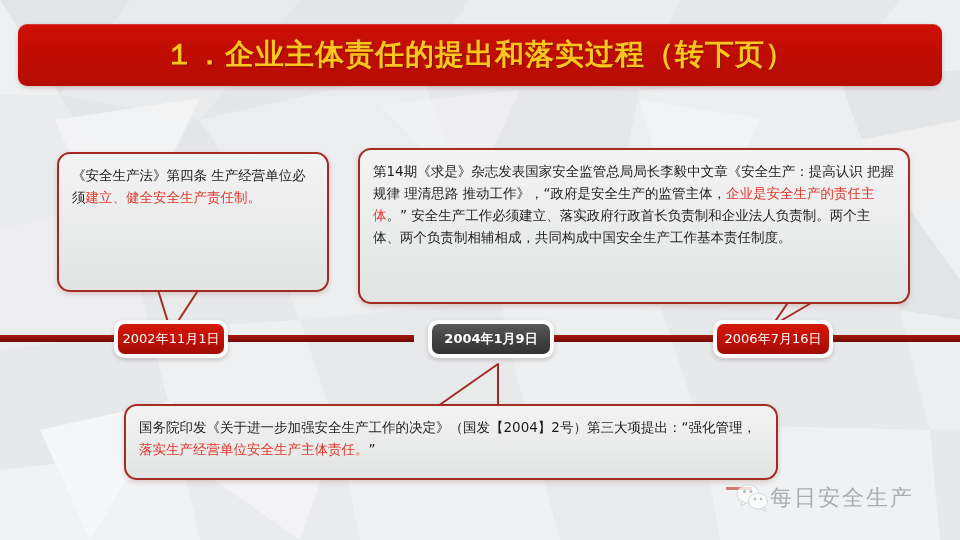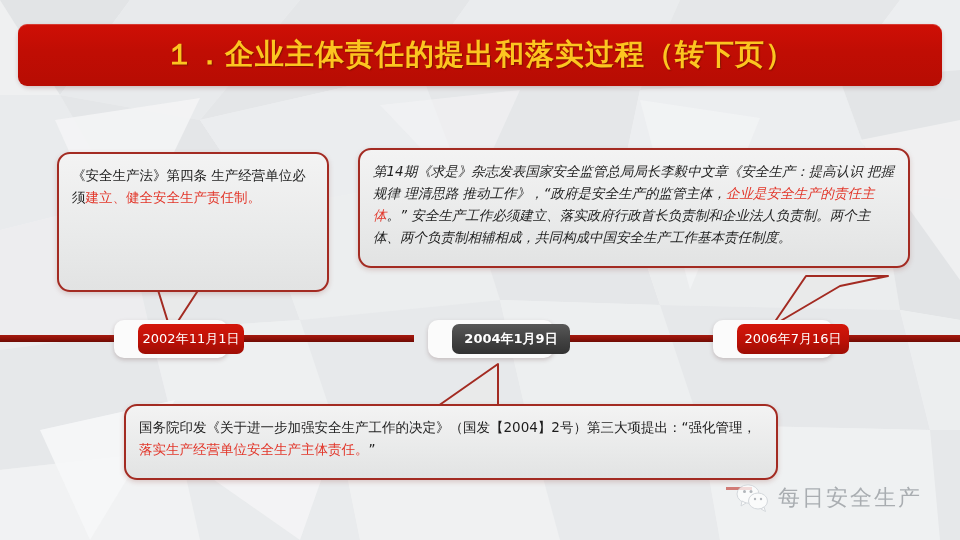--- a/index.html
+++ b/index.html
@@ -57,21 +57,21 @@
   .callout .body {
     font-size: 13.5px;
     line-height: 1.62;
     color: #1d1d1d;
     padding: 11px 13px 10px 13px;
     font-family: "DejaVu Sans", "Liberation Sans", sans-serif;
   }
   .hl { color: #e2362a; }
 
   #callout-law   { left: 57px;  top: 152px; width: 272px; height: 140px; }
-  #callout-qiushi{ left: 358px; top: 148px; width: 552px; height: 120px; font-style: italic; }
+  #callout-qiushi{ left: 358px; top: 148px; width: 552px; height: 156px; }
   #callout-guowu { left: 124px; top: 404px; width: 654px; height: 76px; }
 
   
   #tails { position: absolute; inset: 0; pointer-events: none; }
 
   
   .timeline-seg {
     position: absolute;
     height: 7px;
     top: 335px;
@@ -93,34 +93,33 @@
     box-sizing: border-box;
   }
   .badge-inner {
     width: 100%; height: 100%;
     border-radius: 7px;
     display: flex; align-items: center; justify-content: center;
     color: #ffffff;
     font-size: 13px;
     white-space: nowrap;
     font-family: "DejaVu Sans", "Liberation Sans", sans-serif;
-    margin-left: 20px;
   }
   .badge-red  { background: linear-gradient(180deg,#d4160a 0%, #c01107 50%, #9e0d04 100%); }
   .badge-gray { background: linear-gradient(180deg,#585858 0%, #434343 50%, #323232 100%); }
 
   #badge-1 { left: 114px; width: 114px; }
   #badge-2 { left: 428px; width: 126px; font-weight: bold; }
   #badge-3 { left: 713px; width: 120px; }
 
   
   #watermark {
     position: absolute;
     left: 736px; top: 483px;
-    display: flex; align-items: center; gap: 8px;
+    display: flex; align-items: center; 
     opacity: 0.72;
   }
   #wm-text {
     color: #8f9499;
     font-size: 22px;
     letter-spacing: 2px;
     font-family: "DejaVu Sans", "Liberation Sans", sans-serif;
   }
   #wm-red-dash {
     position: absolute;

